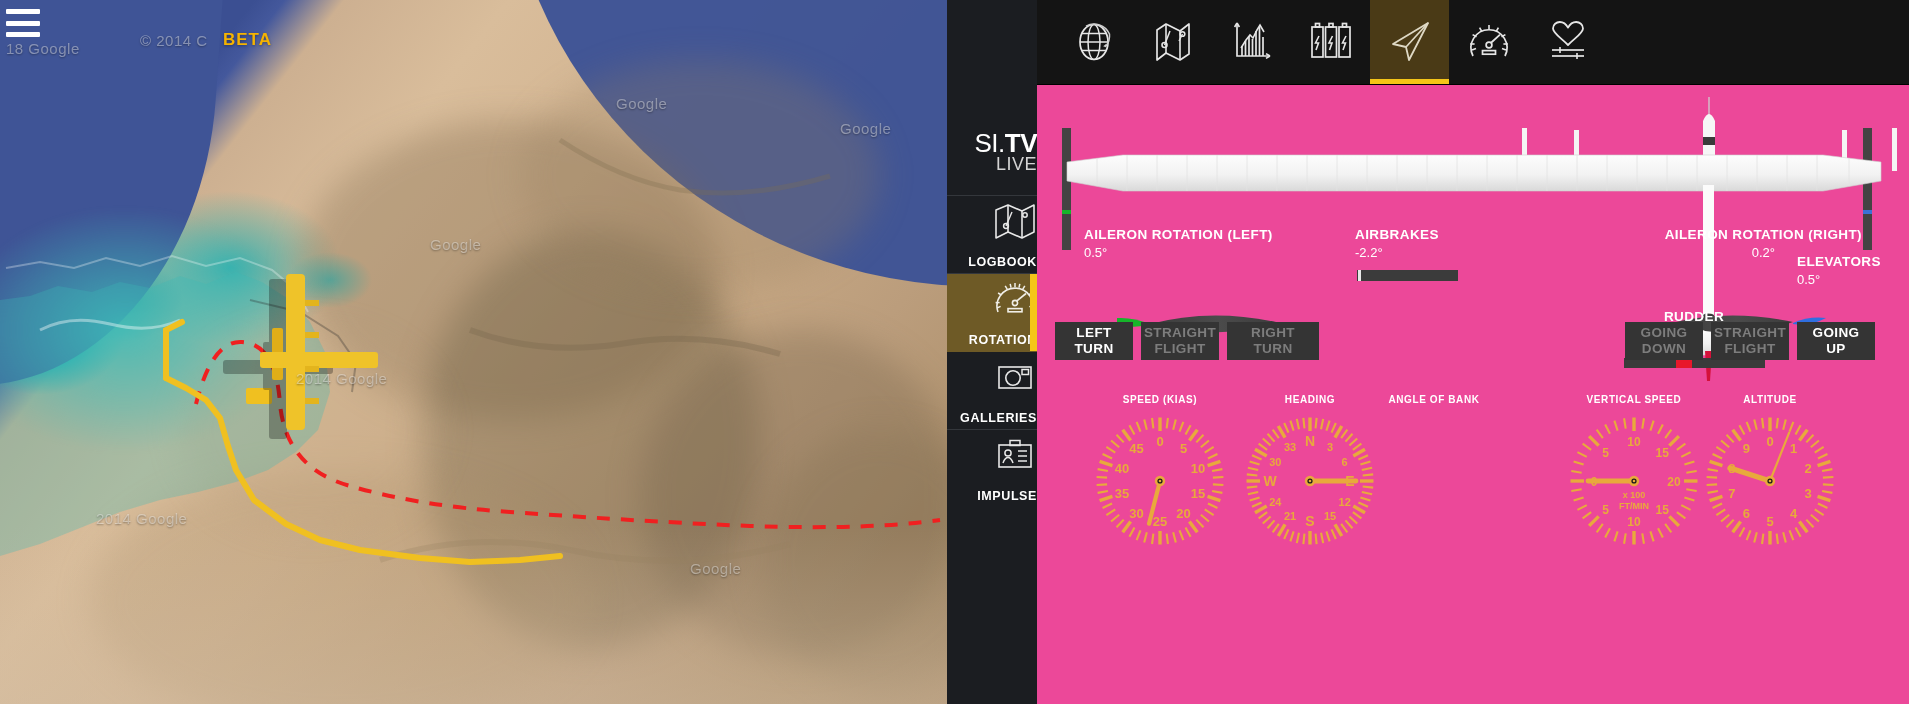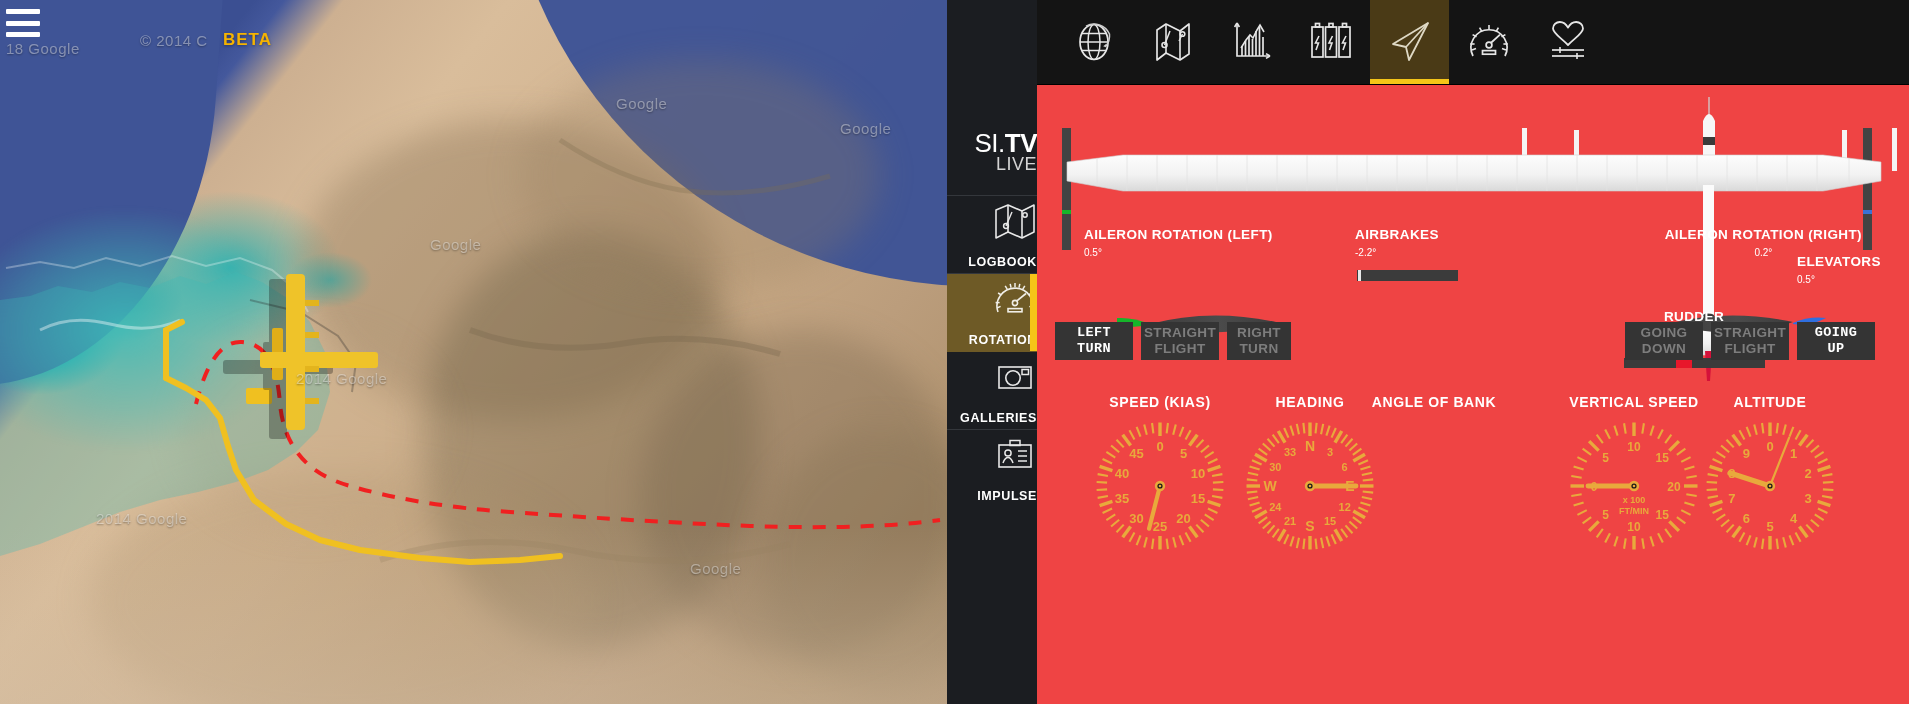--- a/index.html
+++ b/index.html
@@ -126,21 +126,21 @@
   .sb-nav.active { background: #6e5a26; border-bottom-color: #6e5a26; }
   .sb-nav.active::after {
     content: ""; position: absolute; right: 0; top: 0; bottom: 0;
     width: 7px; background: #f5c518;
   }
   .sb-icon { width: 44px; height: 40px; display: block; }
 
   
   #panel {
     position: absolute; left: 1037px; top: 0; width: 872px; height: 704px;
-    background: #ef4444;
+    background: #ec4899;
   }
   
   #toolbar {
     position: relative; height: 85px; background: #141414;
     display: flex; align-items: stretch; padding-left: 17px;
     border-bottom: 1px solid #000;
   }
   .tb-item {
     position: relative; width: 79px; display: flex; align-items: center; justify-content: center;
     cursor: pointer;
@@ -155,47 +155,47 @@
   #aircraft { position: relative; height: 300px; }
   .scale-bar {
     position: absolute; width: 9px; background: #434343;
   }
   .scale-marker { position: absolute; left: 0; width: 9px; height: 4px; }
 
   .ac-svg { position: absolute; left: 0; top: 0; width: 872px; height: 300px; }
 
   .readout { position: absolute; color: #fff; }
   .readout .rlabel { font-size: 13.5px; font-weight: 700; letter-spacing: .4px; line-height: 17px; white-space: nowrap; }
-  .readout .rval { font-size: 10px; font-weight: 400; line-height: 19px; }
+  .readout .rval { font-size: 13px; font-weight: 400; line-height: 19px; }
   .readout.right { text-align: right; }
 
   .ab-slider {
     position: absolute; height: 11px; background: #3b3b3b;
   }
   .ab-slider .knob { position: absolute; top: 0; width: 3px; height: 11px; background: #e8e8e8; }
 
   .rudder-slider {
     position: absolute; height: 10px; background: #3b3b3b;
   }
   .rudder-slider .knob { position: absolute; top: 0; width: 16px; height: 10px; background: #e8172b; }
 
   
   .btn {
     position: absolute; background: #343434; color: #7d7d7d;
     font-size: 13.5px; font-weight: 700; letter-spacing: .4px;
     display: flex; flex-direction: column; align-items: center; justify-content: center;
     line-height: 16px; cursor: pointer; text-align: center;
   }
-  .btn.on { color: #fff; font-family: Liberation Mono, monospace; }
+  .btn.on { color: #fff; }
 
   
   #gauges { position: absolute; left: 0; top: 450px; width: 872px; height: 254px; }
   .gauge-block { position: absolute; text-align: center; }
   .gauge-title {
-    color: #fff; font-size: 14px; font-weight: 700; letter-spacing: .6px; white-space: nowrap;
+    color: #fff; font-size: 10px; font-weight: 700; letter-spacing: .6px; white-space: nowrap;
   }
   .gauge-svg { display: block; margin: 6px auto 0; }
   .bank-value {
     color: #fff; font-weight: 700; letter-spacing: -2px;
     font-size: 56px; line-height: 56px; white-space: nowrap;
   }
   .bank-unit { font-size: 18px; letter-spacing: 0; font-weight: 700; vertical-align: baseline; }
 </style>
 </head>
 <body>
@@ -556,21 +556,21 @@
       </div>
 
       <div class="btn on" style="left:18px; top:322px; width:78px; height:38px;">
         <span>LEFT</span>
         <span>TURN</span>
       </div>
       <div class="btn" style="left:104px; top:322px; width:78px; height:38px;">
         <span>STRAIGHT</span>
         <span>FLIGHT</span>
       </div>
-      <div class="btn" style="left:190px; top:322px; width:64px; height:38px;">
+      <div class="btn" style="left:190px; top:322px; width:92px; height:38px;">
         <span>RIGHT</span>
         <span>TURN</span>
       </div>
 
       <div class="btn" style="left:588px; top:322px; width:78px; height:38px;">
         <span>GOING</span>
         <span>DOWN</span>
       </div>
       <div class="btn" style="left:674px; top:322px; width:78px; height:38px;">
         <span>STRAIGHT</span>

